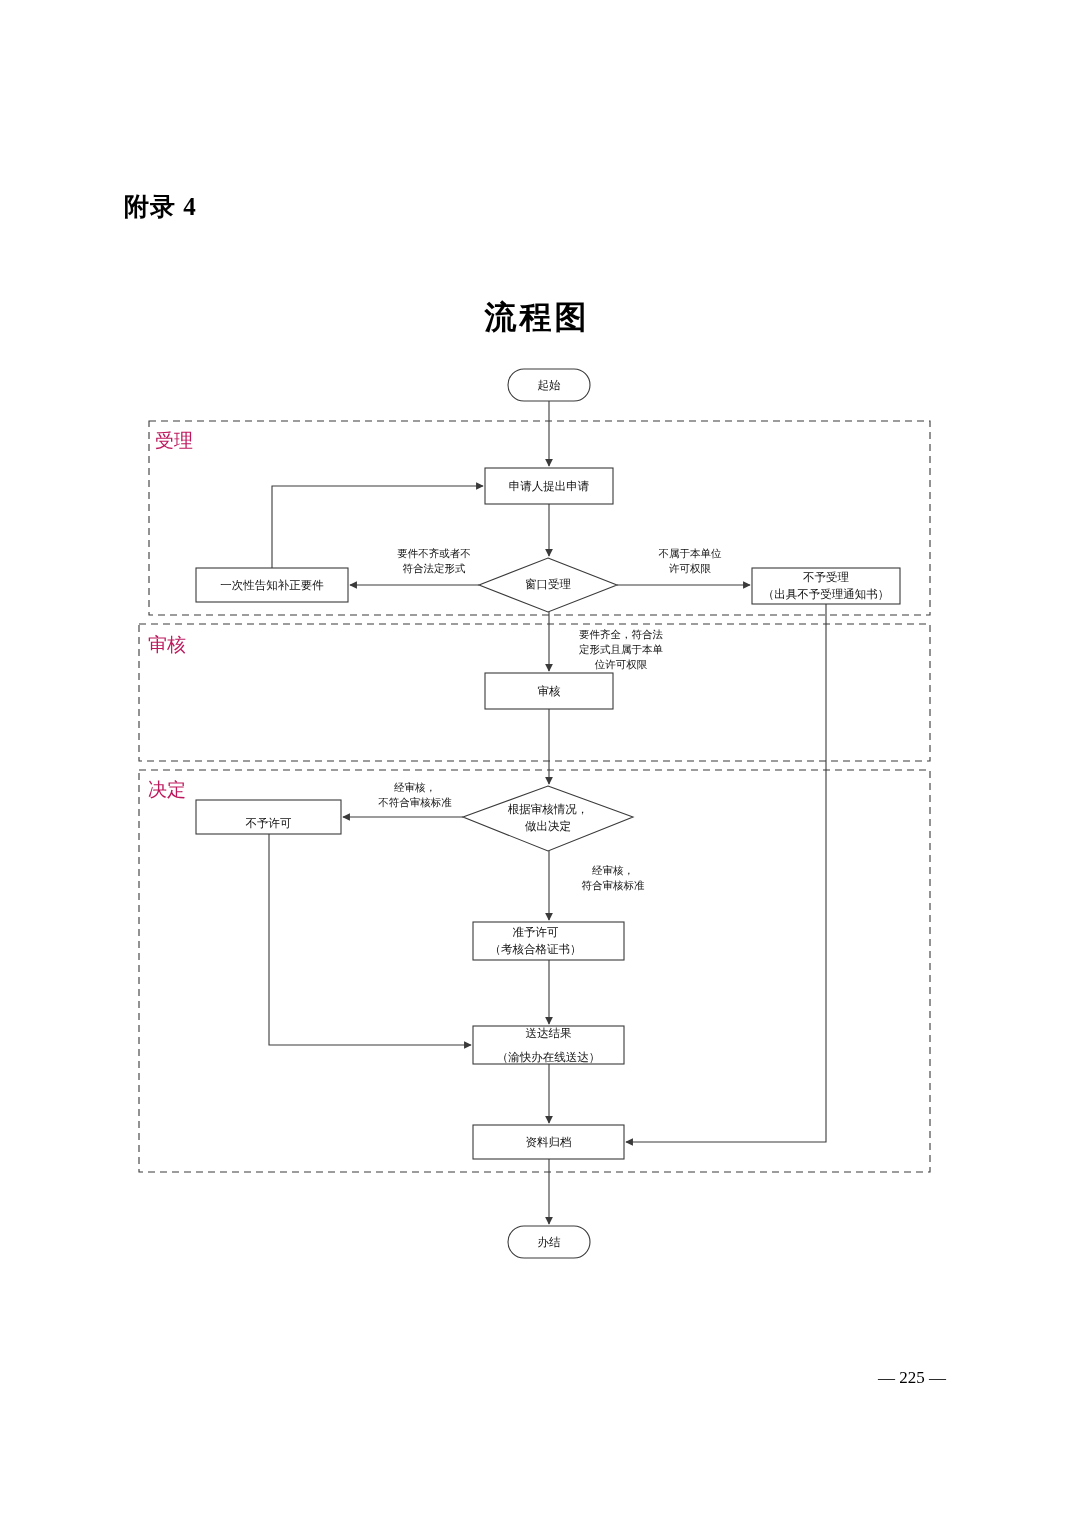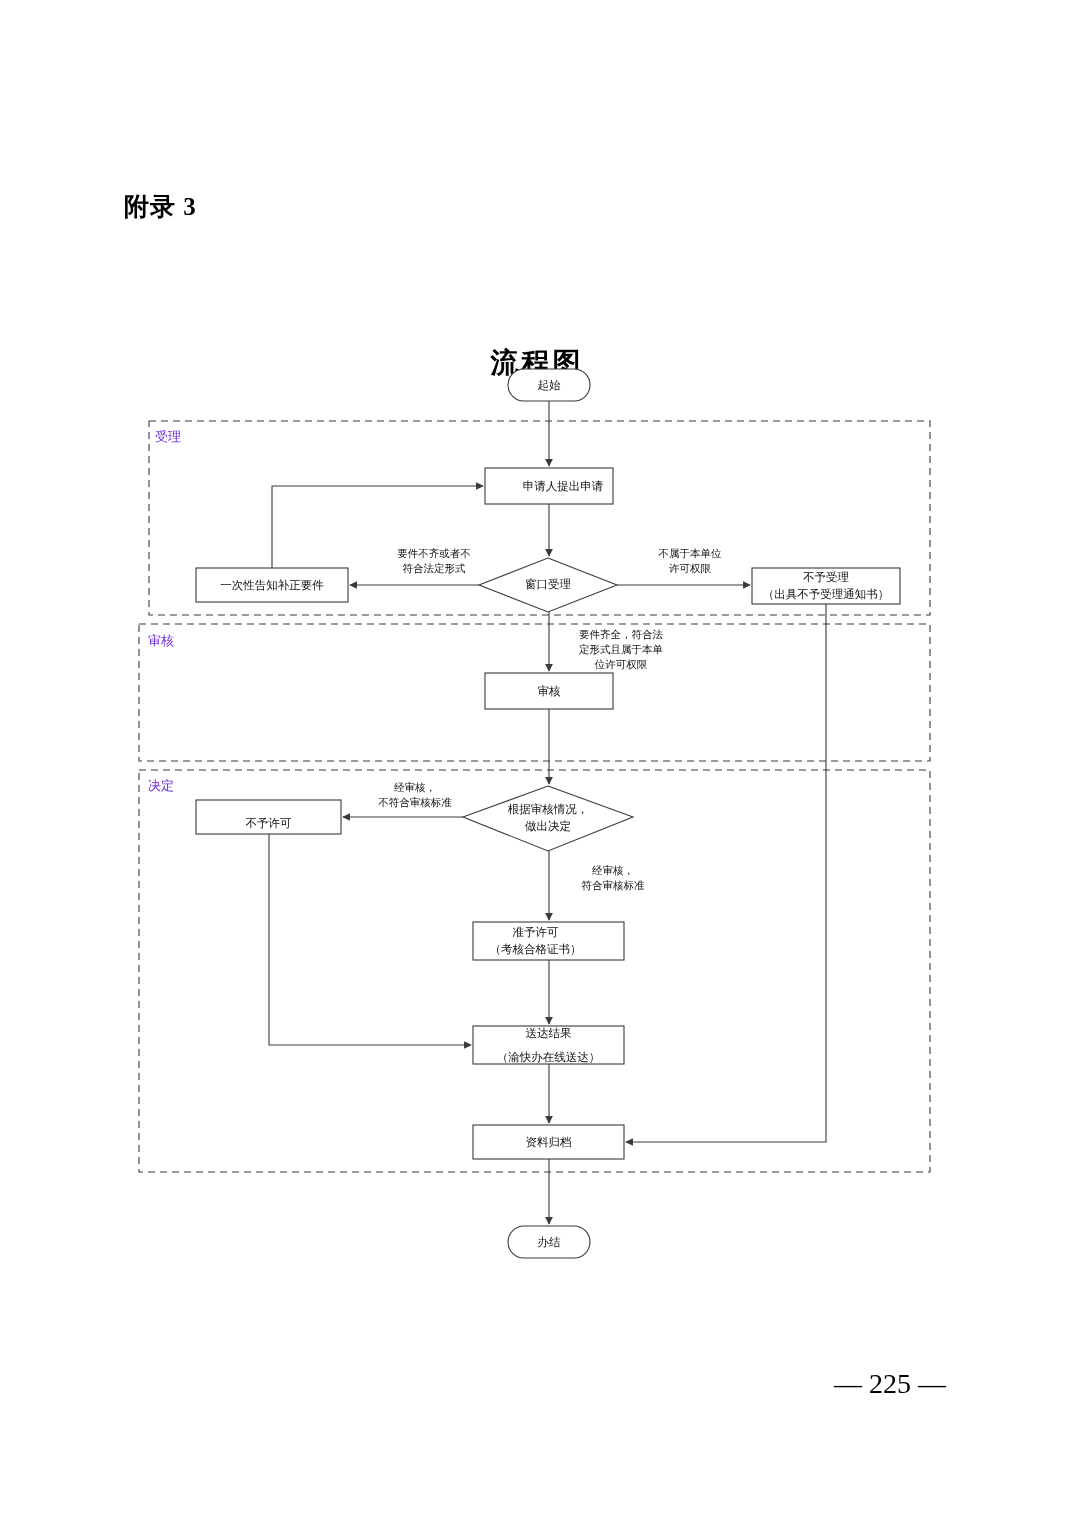--- a/index.html
+++ b/index.html
@@ -26,35 +26,34 @@
     font-weight: bold;
     letter-spacing: 1px;
   }
   #diagram-title {
     position: absolute;
     left: 0;
     top: 296px;
     width: 1074px;
     text-align: center;
     font-family: "Liberation Serif", serif;
-    font-size: 28px;
+    font-size: 32px;
     font-weight: bold;
     letter-spacing: 3px;
-    margin-top: 48px;
   }
   #page-number {
     position: absolute;
     left: 0;
     top: 1368px;
     width: 1074px;
     text-align: right;
     padding-right: 128px;
     box-sizing: border-box;
     font-family: "Liberation Serif", serif;
-    font-size: 28px;
+    font-size: 17px;
   }
 
   
   #canvas {
     position: absolute;
     left: 0;
     top: 0;
     width: 1074px;
     height: 1520px;
   }
@@ -82,28 +81,28 @@
   .edge-label {
     position: absolute;
     font-size: 10.5px;
     line-height: 1.45;
     color: #111;
     text-align: center;
     white-space: nowrap;
   }
   .lane-label {
     position: absolute;
-    font-size: 13px;
-    color: #6d28d9;
+    font-size: 19px;
+    color: #be185d;
   }
 </style>
 </head>
 <body>
 
-<div id="appendix-label">附录 3</div>
+<div id="appendix-label">附录 4</div>
 <div id="diagram-title">流程图</div>
 
 <div id="canvas">
 
   <svg width="1074" height="1520">
     <defs>
       <marker id="arrow" viewBox="0 0 10 10" refX="9" refY="5" markerWidth="7" markerHeight="7" orient="auto-start-reverse">
         <path d="M 0 0 L 10 5 L 0 10 z" fill="#3a3a3a"></path>
       </marker>
     </defs>
@@ -172,21 +171,21 @@
   </svg>
 
   <div class="lane-label" style="left:155px; top:428px;">受理</div>
   <div class="lane-label" style="left:148px; top:632px;">审核</div>
   <div class="lane-label" style="left:148px; top:777px;">决定</div>
 
   <div class="node-text" style="left:508px; top:369px; width:82px; height:32px;">
     <span>起始</span>
   </div>
 
-  <div class="node-text" style="left:485px; top:468px; width:128px; height:36px;padding-left:14px;">
+  <div class="node-text" style="left:485px; top:468px; width:128px; height:36px;">
     <span>申请人提出申请</span>
   </div>
 
   <div class="node-text" style="left:489px; top:568px; width:118px; height:34px;font-family:Liberation Mono, monospace;">
     <span>窗口受理</span>
   </div>
 
   <div class="node-text" style="left:196px; top:568px; width:152px; height:34px;">
     <span>一次性告知补正要件</span>
   </div>

